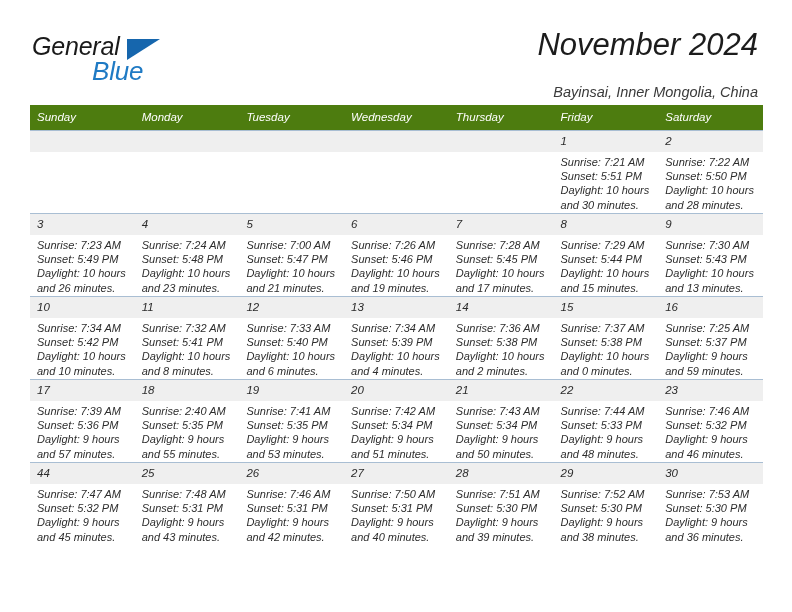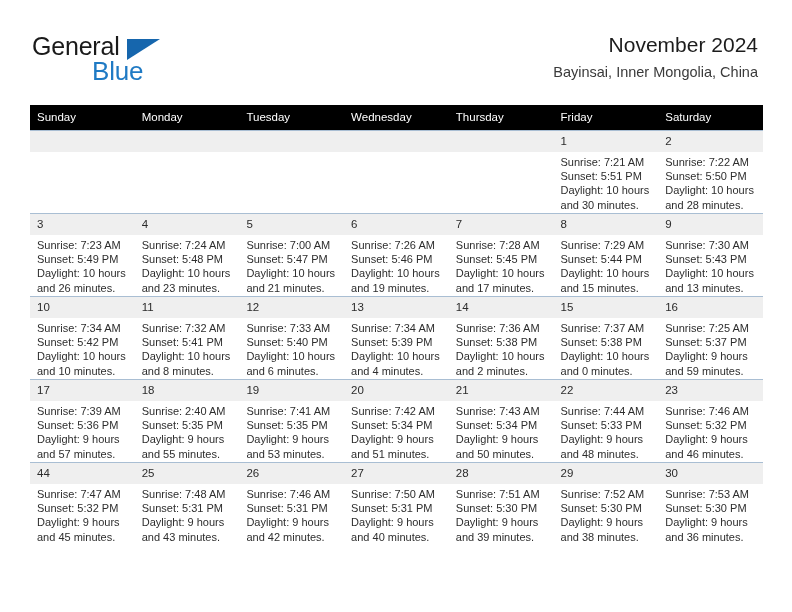--- a/index.html
+++ b/index.html
@@ -11,20 +11,21 @@
     height: 612px;
     background: #ffffff;
     font-family: "Liberation Sans", sans-serif;
     overflow: hidden;
   }
   .page {
     position: relative;
     width: 792px;
     height: 612px;
     box-sizing: border-box;
+    font-style: italic;
   }
 
   
   .header {
     position: absolute;
     left: 30px;
     top: 28px;
     right: 30px;
     height: 70px;
   }
@@ -63,50 +64,49 @@
     border-bottom: 21px solid transparent;
   }
 
   .titles {
     position: absolute;
     right: 4px;
     top: 0;
     text-align: right;
   }
   .month-title {
-    font-size: 21px;
+    font-size: 31px;
     color: #1c1c1c;
     line-height: 34px;
     white-space: nowrap;
     font-weight: normal;
     margin: 0;
   }
   .location-title {
     font-size: 14.5px;
     color: #3a3a3a;
     line-height: 20px;
-    margin-top: 0;
+    margin-top: 20px;
     white-space: nowrap;
-    text-align: center;
   }
 
   
   .calendar {
     position: absolute;
     left: 30px;
     top: 105px;
     width: 733px;
   }
   table.cal {
     width: 733px;
     border-collapse: collapse;
     table-layout: fixed;
   }
   table.cal th {
-    background: #000000;
+    background: #4d7c0f;
     color: #ffffff;
     font-size: 11.5px;
     font-weight: normal;
     text-align: left;
     padding: 5px 0 6px 7px;
     height: 14px;
     border: none;
   }
   table.cal td {
     vertical-align: top;

